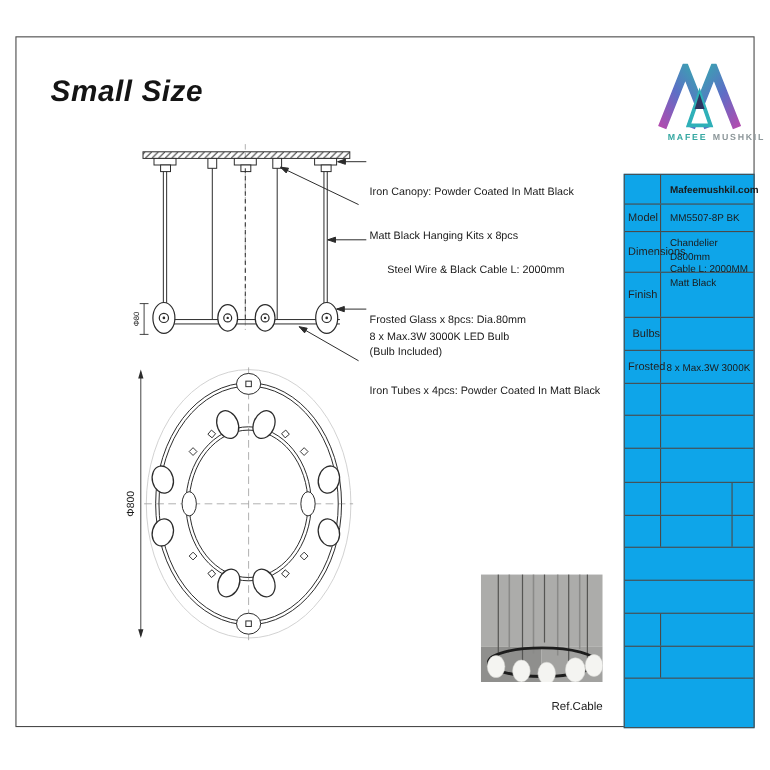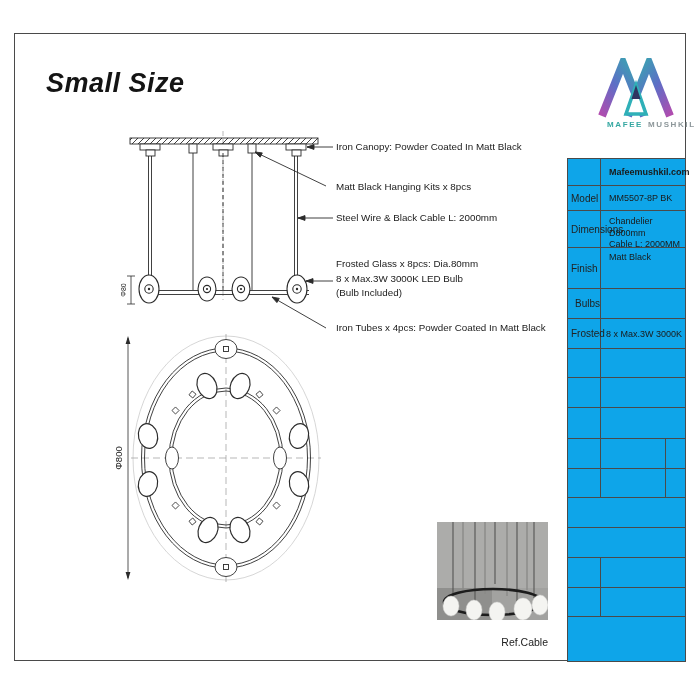--- a/index.html
+++ b/index.html
@@ -9,21 +9,21 @@
          border:1.5px solid #4a4a4a;box-sizing:border-box;background:#fff;}
   .title{position:absolute;left:46px;top:52px;font-size:27px;font-weight:bold;
          font-style:italic;letter-spacing:.5px;color:#141414;margin-top:16px;}
   
   .logo{position:absolute;left:590px;top:58px;width:92px;text-align:center;}
   .logo svg{display:block;margin:0 auto;}
   .logo-text{font-size:8px;font-weight:bold;letter-spacing:1.6px;margin-top:2px;white-space:nowrap;}
   .logo-text .w1{color:#36a8a2;margin-left:17px;}
   .logo-text .w2{color:#8d979a;margin-left:5px;}
   
-  .anno{position:absolute;font-size:9.8px;color:#1a1a1a;white-space:nowrap;}
+  .anno{position:absolute;font-size:9.8px;color:#1a1a1a;white-space:nowrap;margin-top:28px;}
   .anno.multi{line-height:14.5px;}
   
   .draw{position:absolute;left:0;top:0;}
   
   .spec{position:absolute;left:567px;top:158px;width:119px;box-sizing:border-box;
         border:1px solid #4a4a4a;background:#0ea5e9;}
   .tr{display:flex;border-bottom:1px solid #4a4a4a;box-sizing:border-box;align-items:stretch;}
   .tr:last-child{border-bottom:none;}
   .tc{box-sizing:border-box;display:flex;align-items:center;}
   .tc.lab{width:33px;border-right:1px solid #4a4a4a;font-size:10px;color:#222;
@@ -192,21 +192,21 @@
         <line x1="128" y1="338" x2="128" y2="578"></line>
       </g>
       <polygon points="128,336 125.6,344 130.4,344" fill="#2b2b2b" stroke="none"></polygon>
       <polygon points="128,580 125.6,572 130.4,572" fill="#2b2b2b" stroke="none"></polygon>
       <text transform="translate(122,458) rotate(-90)" text-anchor="middle" font-size="9.5" fill="#1a1a1a" stroke="none" font-family="Liberation Sans, sans-serif">Φ800</text>
     </g>
   </svg>
 
   <div class="anno" style="left:336px;top:141px;">Iron Canopy: Powder Coated In Matt Black</div>
   <div class="anno" style="left:336px;top:181px;">Matt Black Hanging Kits x 8pcs</div>
-  <div class="anno" style="left:336px;top:212px;">Steel Wire &amp; Black Cable L: 2000mm</div>
+  <div class="anno" style="left:352px;top:212px;">Steel Wire &amp; Black Cable L: 2000mm</div>
   <div class="anno multi" style="left:336px;top:257px;">
     <div>Frosted Glass x 8pcs: Dia.80mm</div>
     <div>8 x Max.3W 3000K LED Bulb</div>
     <div>(Bulb Included)</div>
   </div>
   <div class="anno" style="left:336px;top:322px;">Iron Tubes x 4pcs: Powder Coated In Matt Black</div>
 
   <div class="spec">
     <div class="tr" style="height:27px;">
       <div class="tc lab"></div>

